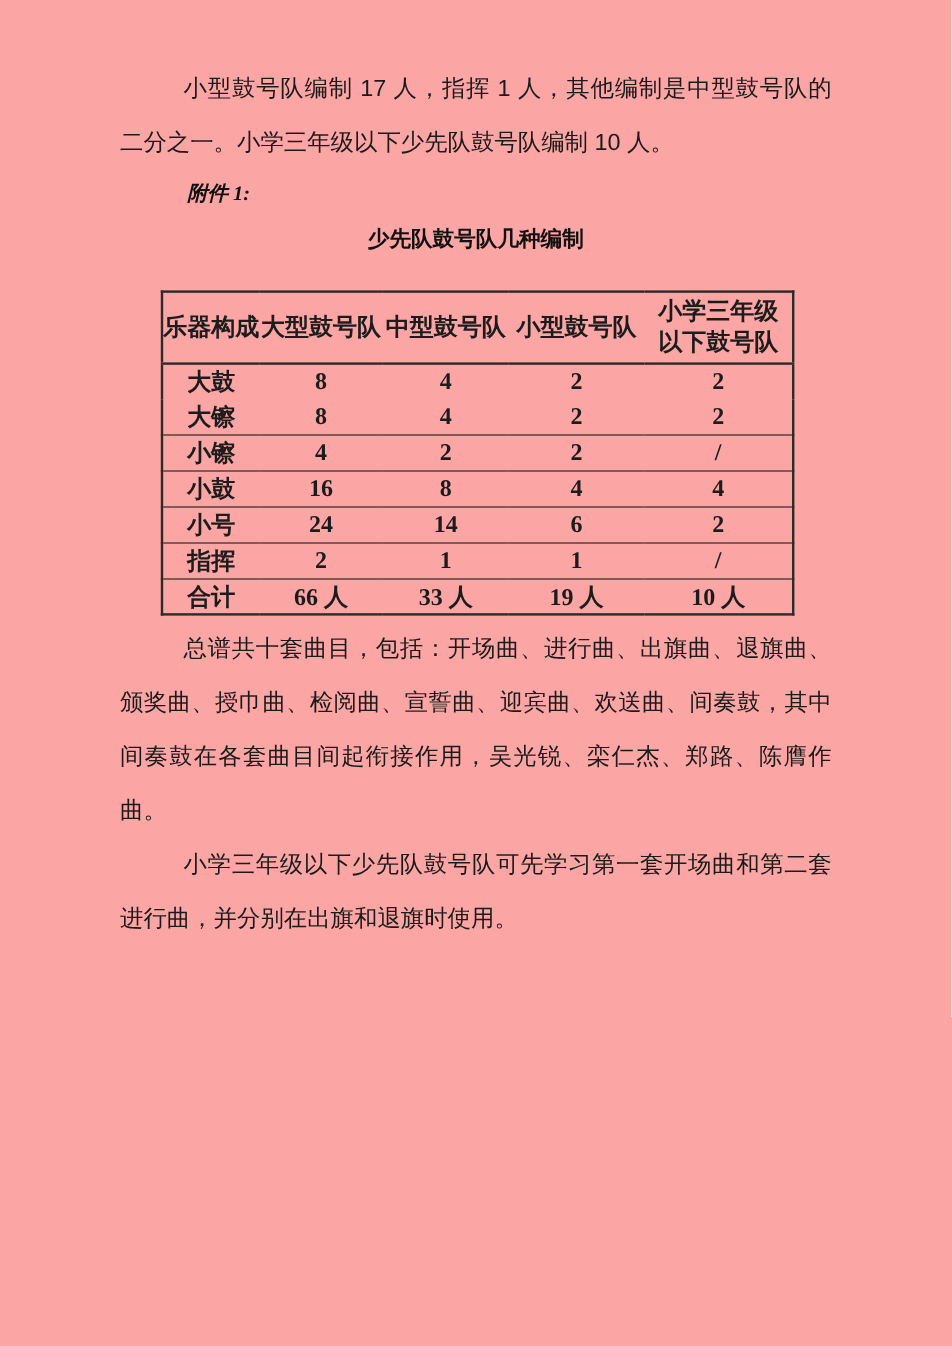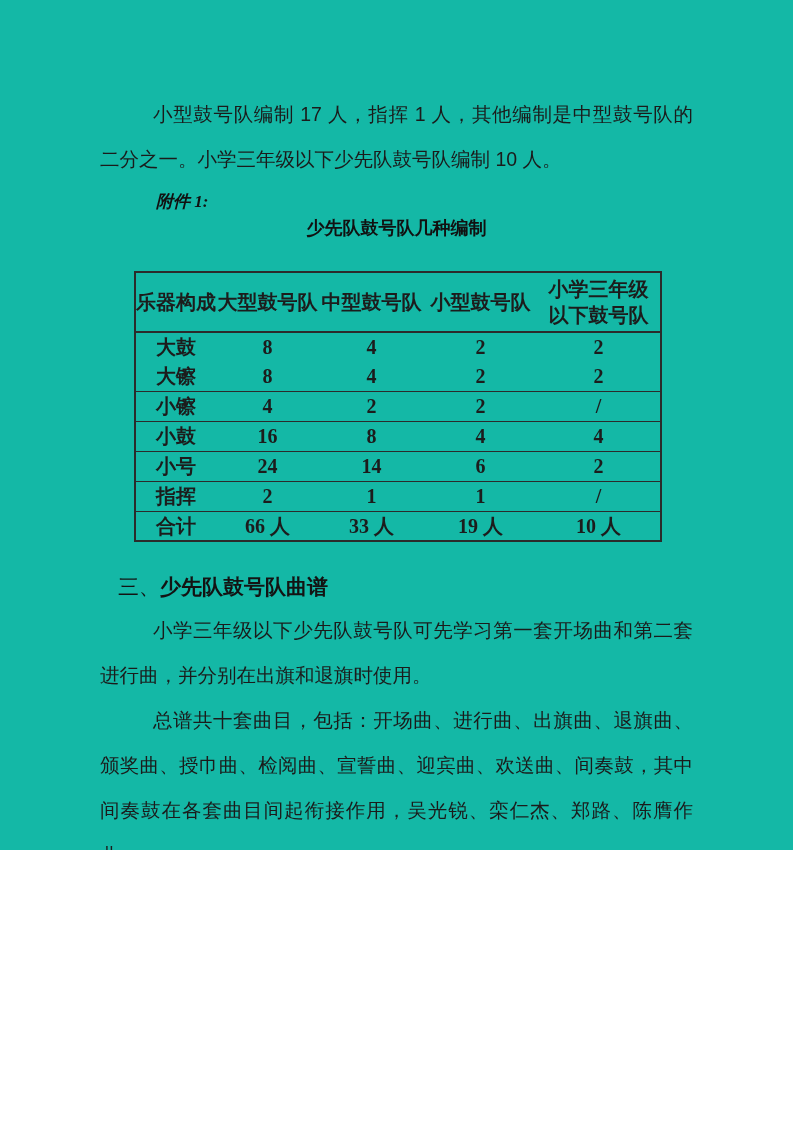--- a/index.html
+++ b/index.html
@@ -1,22 +1,22 @@
 <!DOCTYPE html>
 <html><head>
 <meta charset="utf-8">
 <style>
   html, body { margin: 0; padding: 0; background: #ffffff; }
   .page {
     position: relative;
     width: 793px;
-    height: 850px;
-    background: #14b8a6;
+    height: 1122px;
+    background: #fca5a5;
     box-sizing: border-box;
-    padding: 92px 100px 0 100px;
+    padding: 52px 100px 0 100px;
     color: #161616;
     font-family: "Liberation Sans", sans-serif;
     overflow: hidden;
   }
   p.body-para {
     margin: 0;
     font-size: 19.5px;
     line-height: 45px;
     text-align: justify;
     text-justify: inter-ideograph;
@@ -26,21 +26,21 @@
   .attachment-label {
     margin: 9px 0 0 56px;
     font-family: "Liberation Serif", serif;
     font-weight: bold;
     font-size: 17px;
     line-height: 22px;
     color: #111111;
     font-style: italic;
   }
   .table-title {
-    margin: 3px 0 0 0;
+    margin: 14px 0 0 0;
     font-family: "Liberation Serif", serif;
     font-weight: bold;
     font-size: 18px;
     line-height: 24px;
     text-align: center;
     color: #111111;
   }
   table.band-table {
     margin: 31px 0 0 34px;
     width: 526px;
@@ -159,22 +159,19 @@
       <tr>
         <td>合计</td>
         <td>66 人</td>
         <td>33 人</td>
         <td>19 人</td>
         <td>10 人</td>
       </tr>
     </tbody>
   </table>
 
-  <div class="section-heading">
-    <span>三、</span><span class="section-title-text">少先队鼓号队曲谱</span>
-  </div>
 
   <div class="para-group">
+    <p class="body-para indent">总谱共十套曲目，包括：开场曲、进行曲、出旗曲、退旗曲、颁奖曲、授巾曲、检阅曲、宣誓曲、迎宾曲、欢送曲、间奏鼓，其中间奏鼓在各套曲目间起衔接作用，吴光锐、栾仁杰、郑路、陈膺作曲。</p>
     <p class="body-para indent">小学三年级以下少先队鼓号队可先学习第一套开场曲和第二套进行曲，并分别在出旗和退旗时使用。</p>
-    <p class="body-para indent">总谱共十套曲目，包括：开场曲、进行曲、出旗曲、退旗曲、颁奖曲、授巾曲、检阅曲、宣誓曲、迎宾曲、欢送曲、间奏鼓，其中间奏鼓在各套曲目间起衔接作用，吴光锐、栾仁杰、郑路、陈膺作曲。</p>
   </div>
 
 </div>
 
 </body></html>

